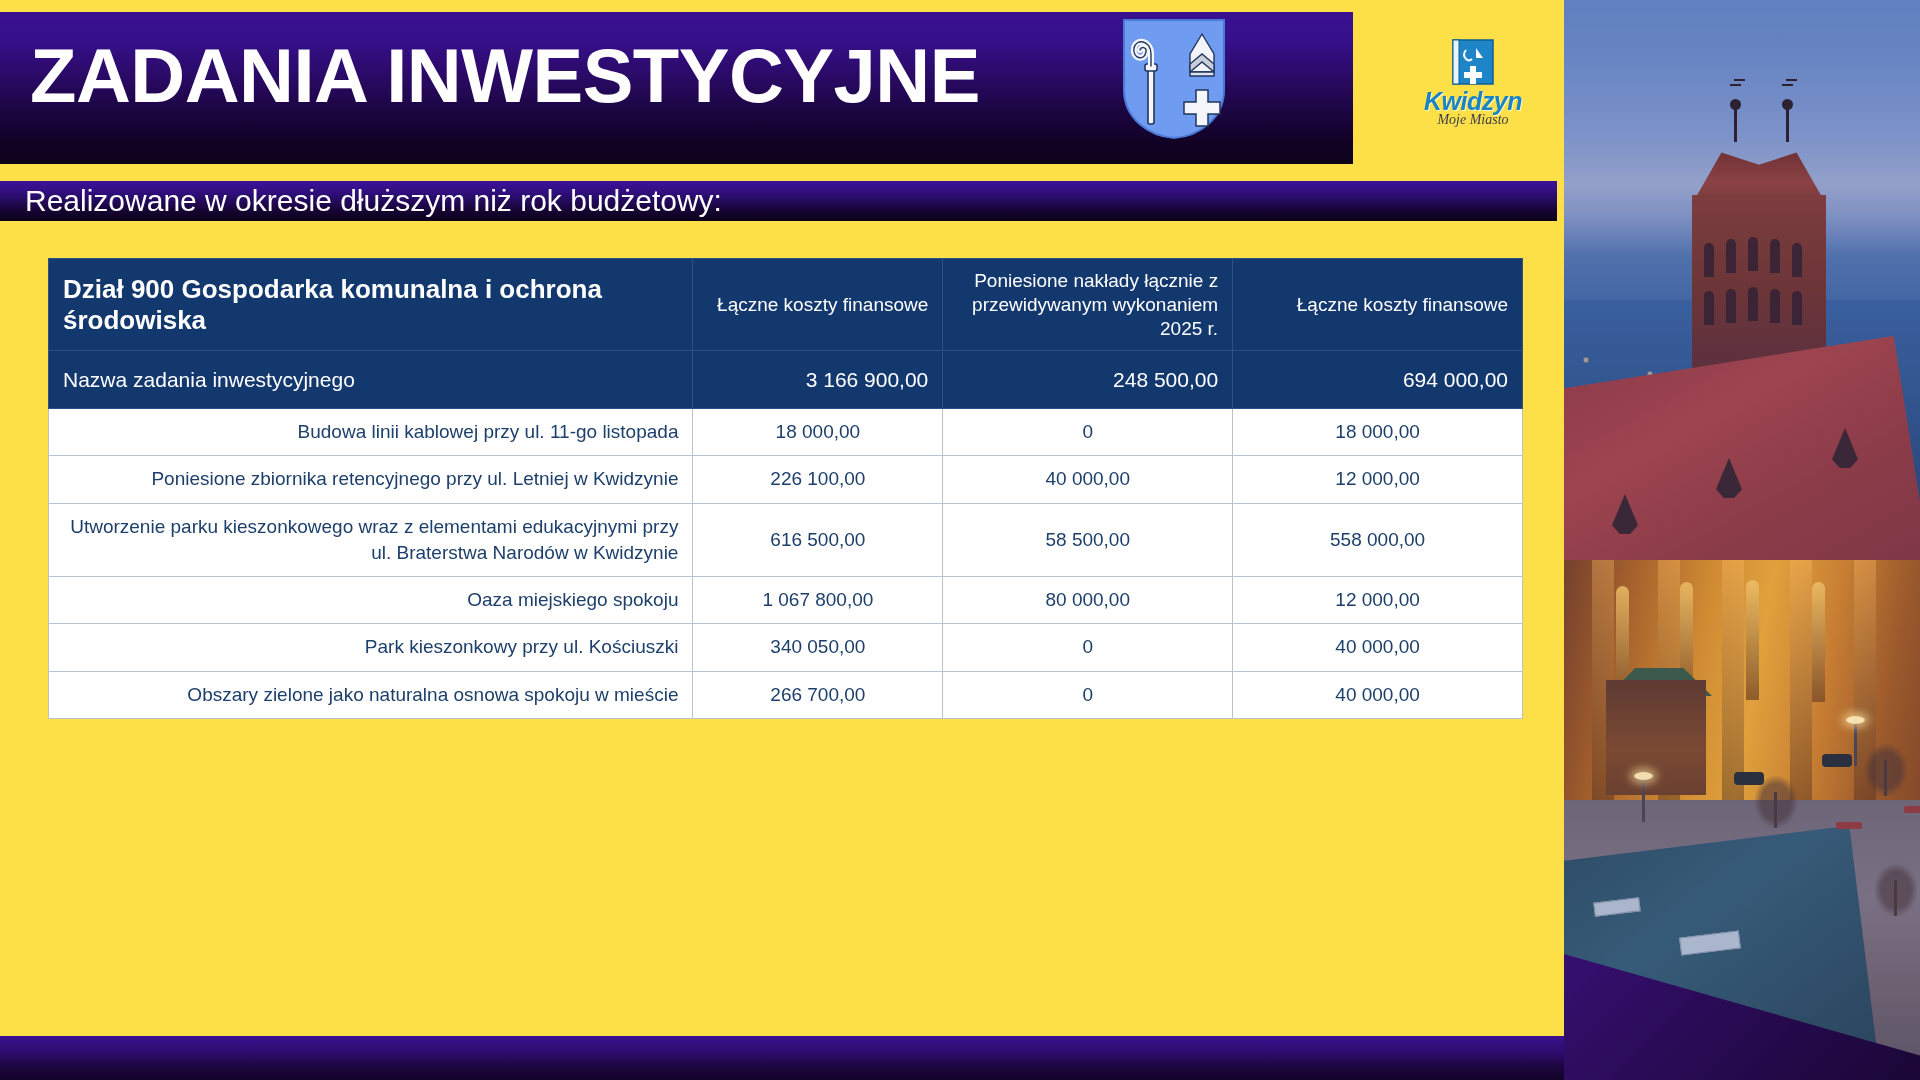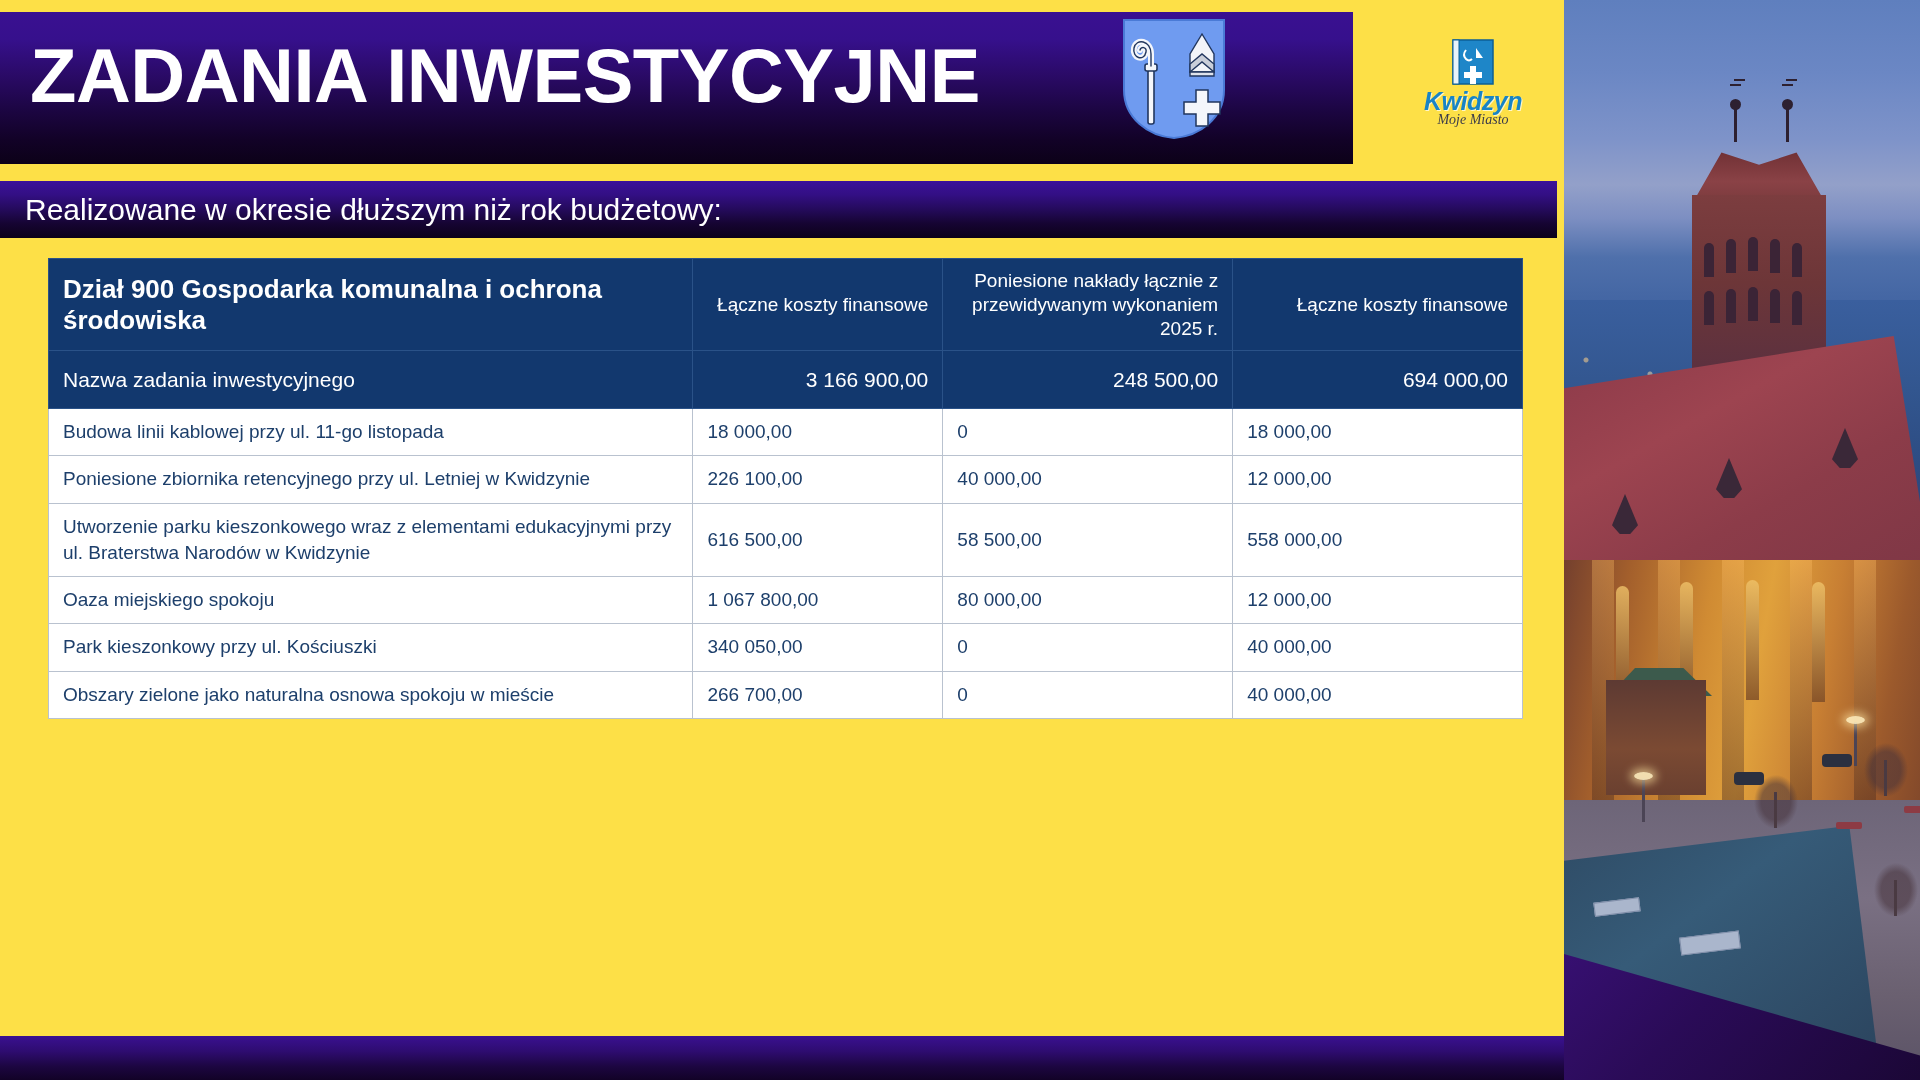--- a/index.html
+++ b/index.html
@@ -244,21 +244,21 @@
     font-size: 14px;
     color: #3b3b4a;
     line-height: 1.1;
     margin-top: -2px;
   }
 
   
   .subtitle-bar {
     position: absolute;
     top: 181px; left: 0;
-    width: 1557px; height: 57px;
+    width: 1557px; height: 40px;
     background: linear-gradient(180deg, #3b119a 0%, #330f84 24%, #230a58 52%,
                                 #160433 74%, #0c0119 100%);
   }
   .subtitle-text {
     position: absolute;
     left: 25px; top: 50%;
     transform: translateY(-50%);
     font-size: 30px;
     color: #ffffff;
     font-family: "Liberation Sans", sans-serif;
@@ -314,22 +314,22 @@
   }
   tr.highlight td.name { text-align: left; }
   tr.highlight td.num  { text-align: right; }
 
   tbody.body-rows td {
     background: #ffffff;
     font-size: 19px;
     line-height: 1.38;
     color: #1d3f6b;
   }
-  tbody.body-rows td.name { text-align: left; }
-  tbody.body-rows td.num  { text-align: left; white-space: nowrap; }
+  tbody.body-rows td.name { text-align: right; }
+  tbody.body-rows td.num  { text-align: center; white-space: nowrap; }
 
   
   .bottom-bar {
     position: absolute;
     left: 0; bottom: 0;
     width: 1564px; height: 44px;
     background: linear-gradient(180deg, #3a1191 0%, #2e0c70 35%, #1c0640 70%, #120227 100%);
   }
 </style>
 </head>

